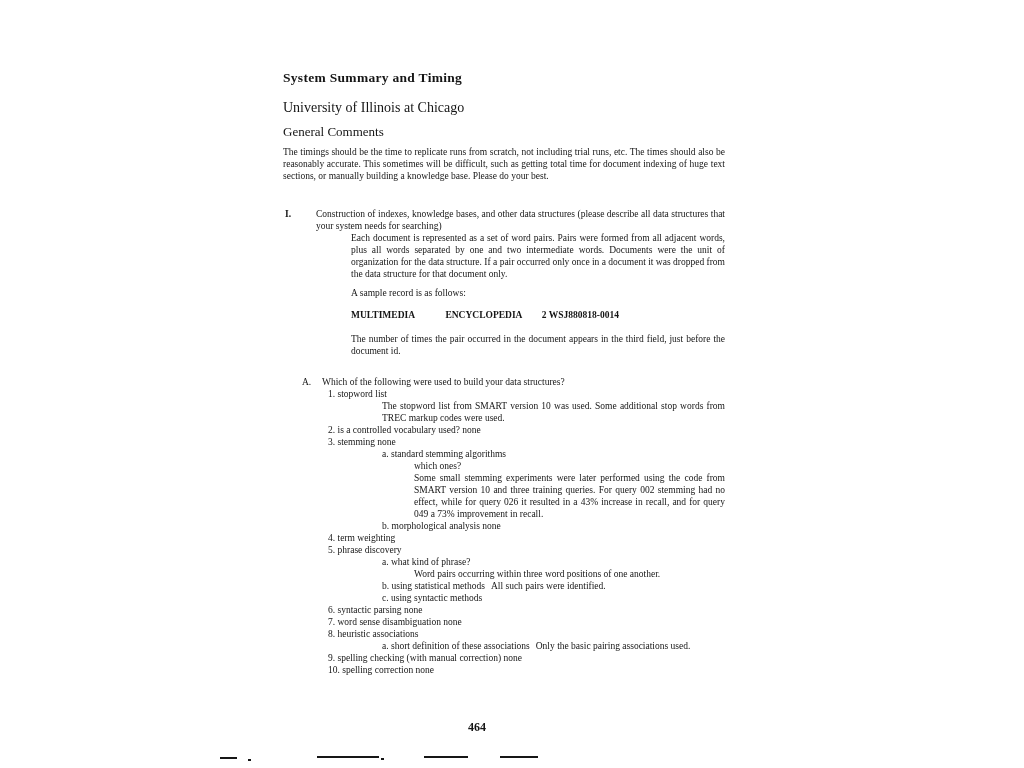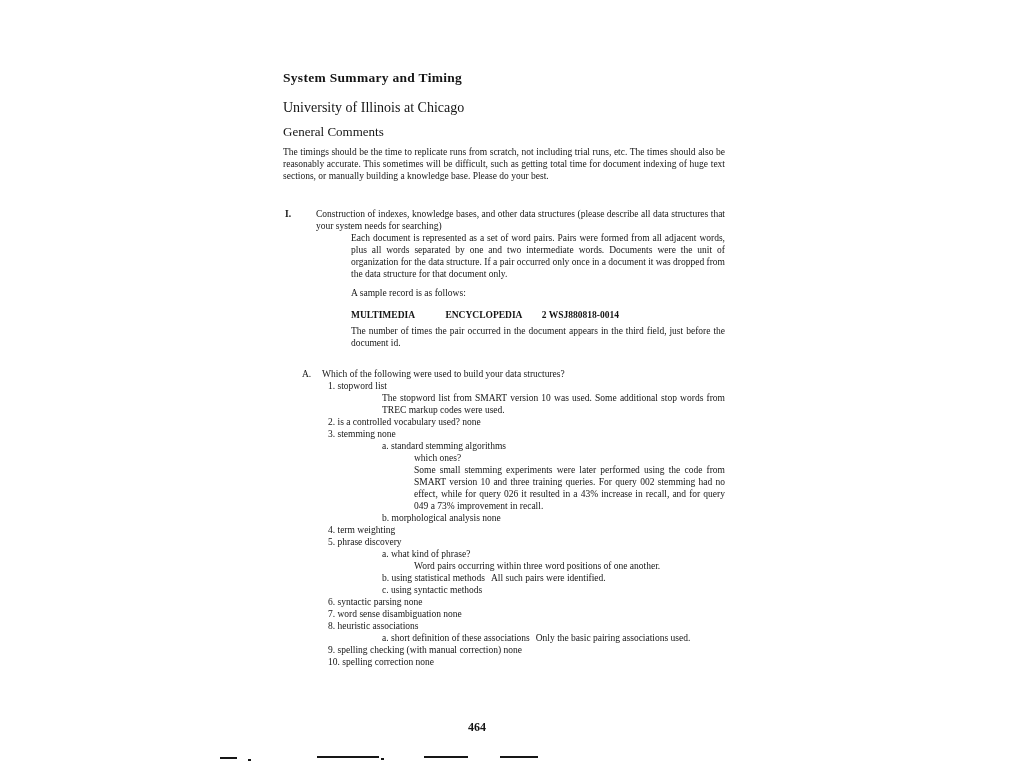--- a/index.html
+++ b/index.html
@@ -16,21 +16,21 @@
   .just{text-align:justify;}
   .bold{font-weight:normal;}
   .gap{margin-left:6px;}
   .row-I{position:relative;margin-top:26px;padding-left:33px;}
   .row-I .numeral{position:absolute;left:2px;top:0;font-weight:bold;}
   .indent-resp{padding-left:68px;}
   .sample-intro{margin-top:7px;padding-left:68px;}
   .record{margin-top:10px;padding-left:68px;font-weight:bold;}
   .record .c1{display:inline-block;width:92px;}
   .record .c2{display:inline-block;width:94px;}
-  .note{margin-top:4px;padding-left:68px;}
+  .note{margin-top:12px;padding-left:68px;}
   .row-A{position:relative;margin-top:19px;padding-left:39px;}
   .row-A .label{position:absolute;left:19px;top:0;}
   .l1{padding-left:45px;}
   .l2{padding-left:99px;}
   .l3{padding-left:131px;}
   .page-number{position:absolute;left:468px;top:720px;font-size:12px;font-weight:bold;}
   .artifact{position:absolute;background:#161616;height:2px;}
   .a1{left:220px;top:757px;width:17px;}
   .a2{left:248px;top:759px;width:3px;height:2px;}
   .a3{left:317px;top:756px;width:62px;}

